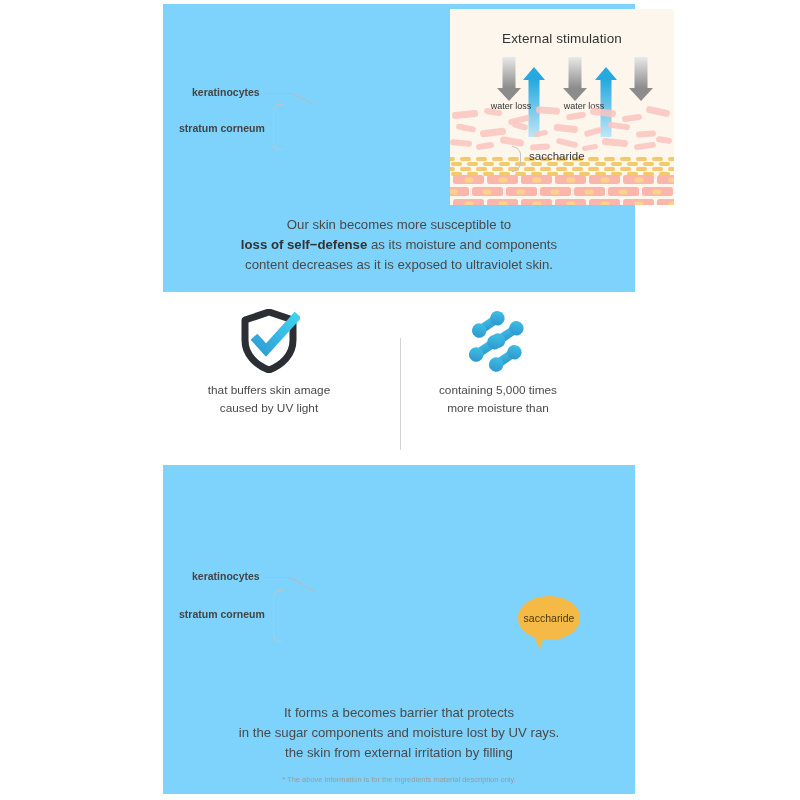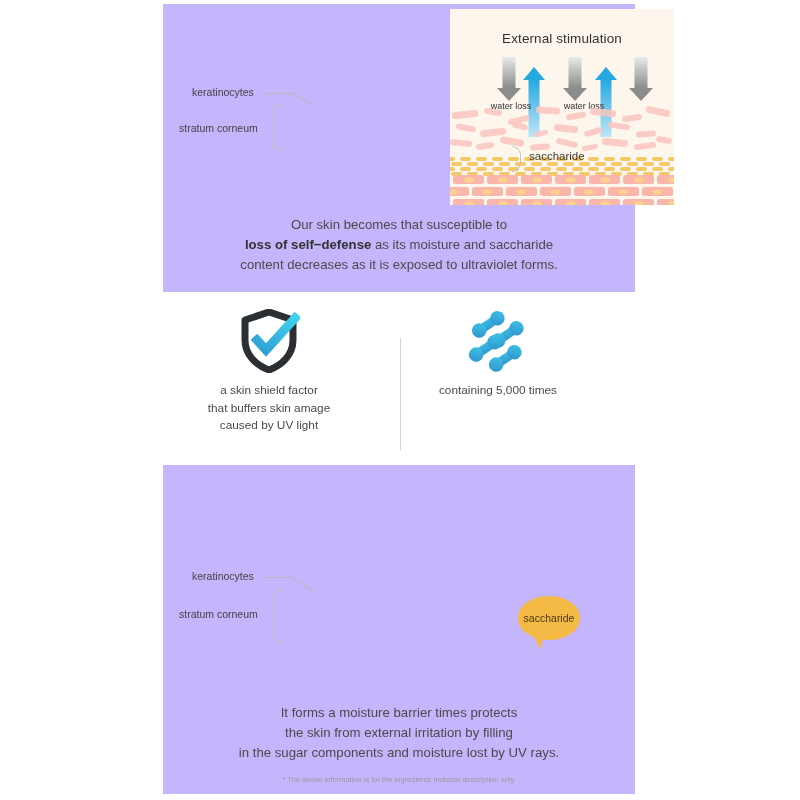--- a/index.html
+++ b/index.html
@@ -9,21 +9,21 @@
     font-family:"Liberation Sans", sans-serif;
     color:#3e3e3e;
     overflow:hidden;
     position:relative;
   }
   .page{position:relative;width:800px;height:800px;}
 
   
   .card{
     position:absolute;
-    background:#c4b5fd;
+    background:#7dd3fc;
   }
   #card-top{left:163px;top:4px;width:472px;height:288px;}
   #card-bottom{left:163px;top:465px;width:472px;height:329px;}
 
   
   .diagram{
     position:absolute;
     background:#fdf6ec;
     overflow:hidden;
   }
@@ -62,21 +62,21 @@
   .blue-up .head{border-left:11px solid transparent;border-right:11px solid transparent;
      border-bottom:13px solid #26a9e0;top:0;}
 
   .arrow-label{
     position:absolute;font-size:9px;color:#333;white-space:nowrap;
     transform:translateX(-50%);
   }
 
   
   .side-label{
-    position:absolute;font-size:10.5px;color:#444;white-space:nowrap;text-align:right;
+    position:absolute;font-size:10.5px;color:#444;white-space:nowrap;text-align:right;font-weight:bold;
   }
   .leader{position:absolute;background:#b9b9b9;}
   .bracket{
     position:absolute;border:1px solid #c3c3c3;border-right:none;
     border-radius:7px 0 0 7px;
   }
   .brace-right{
     position:absolute;border:1px solid #c3c3c3;border-left:none;
     border-radius:0 9px 9px 0;
   }
@@ -311,43 +311,42 @@
     <div class="leader" style="left:129px;top:89px;width:24px;height:1px;transform:rotate(27deg);transform-origin:left center;"></div>
 
     <div class="side-label" style="left:16px;top:118px;">stratum corneum</div>
     <div class="bracket" style="left:110px;top:100px;width:9px;height:44px;"></div>
 
     <div class="brace-right" style="left:349px;top:142px;width:8px;height:24px;"></div>
     <div class="sacc-label" style="left:366px;top:146px;">saccharide</div>
   </div>
 
   <div class="caption" style="top:215px;">
-    <div>Our skin becomes that susceptible to</div>
-    <div><b>loss of self−defense</b><span> as its moisture and saccharide</span></div>
-    <div>content decreases as it is exposed to ultraviolet forms.</div>
+    <div>Our skin becomes more susceptible to</div>
+    <div><b>loss of self−defense</b><span> as its moisture and components</span></div>
+    <div>content decreases as it is exposed to ultraviolet skin.</div>
   </div>
 
   <div id="feature-row">
     <div id="feature-divider"></div>
 
     <div class="feature" id="feature-left">
       <div class="feature-icon">
         <svg width="62" height="64" viewBox="0 0 62 64">
           <defs>
             <linearGradient id="chkGrad" x1="0" y1="1" x2="1" y2="0">
               <stop offset="0%" stop-color="#2f9fd4"></stop>
               <stop offset="100%" stop-color="#3fd0f0"></stop>
             </linearGradient>
           </defs>
           <path d="M31 3 L55 11 L55 31 C55 46 44 56 31 61 C18 56 7 46 7 31 L7 11 Z" fill="none" stroke="#2b2f33" stroke-width="7" stroke-linejoin="round"></path>
           <path d="M19 31 L28 41 L57 9" fill="none" stroke="url(#chkGrad)" stroke-width="9" stroke-linecap="square" stroke-linejoin="miter"></path>
         </svg>
       </div>
       <div class="feature-text">
-        <div>a skin shield factor</div>
         <div>that buffers skin amage</div>
         <div>caused by UV light</div>
       </div>
     </div>
 
     <div class="feature" id="feature-right">
       <div class="feature-icon">
         <svg width="62" height="62" viewBox="0 0 62 62">
           <defs>
             <linearGradient id="molA" x1="0" y1="1" x2="1" y2="0">
@@ -374,38 +373,39 @@
             <g transform="rotate(-34 38 48)">
               <rect x="25" y="44" width="26" height="9" rx="4.5"></rect>
               <circle cx="27" cy="48.5" r="7.2"></circle>
                 <circle cx="49" cy="48.5" r="7.2"></circle>
             </g>
           </g>
         </svg>
       </div>
       <div class="feature-text">
         <div>containing 5,000 times</div>
+        <div>more moisture than</div>
       </div>
     </div>
   </div>
 
   <div class="card" id="card-bottom">
 
     <div class="side-label" style="left:29px;top:105px;">keratinocytes</div>
     <div class="leader" style="left:101px;top:112px;width:28px;height:1px;"></div>
     <div class="leader" style="left:127px;top:112px;width:28px;height:1px;transform:rotate(29deg);transform-origin:left center;"></div>
 
     <div class="side-label" style="left:16px;top:143px;">stratum corneum</div>
     <div class="bracket" style="left:110px;top:125px;width:9px;height:50px;"></div>
 
     <div class="bubble" style="left:355px;top:131px;width:62px;height:44px;">
       <span>saccharide</span>
     </div>
   </div>
 
   <div class="caption" style="top:703px;">
-    <div>It forms a moisture barrier times protects</div>
+    <div>It forms a becomes barrier that protects</div>
+    <div>in the sugar components and moisture lost by UV rays.</div>
     <div>the skin from external irritation by filling</div>
-    <div>in the sugar components and moisture lost by UV rays.</div>
   </div>
   <div class="footnote" style="top:775px;">* The above information is for the ingredients material description only.</div>
 
 </div>
 
 </body></html>

